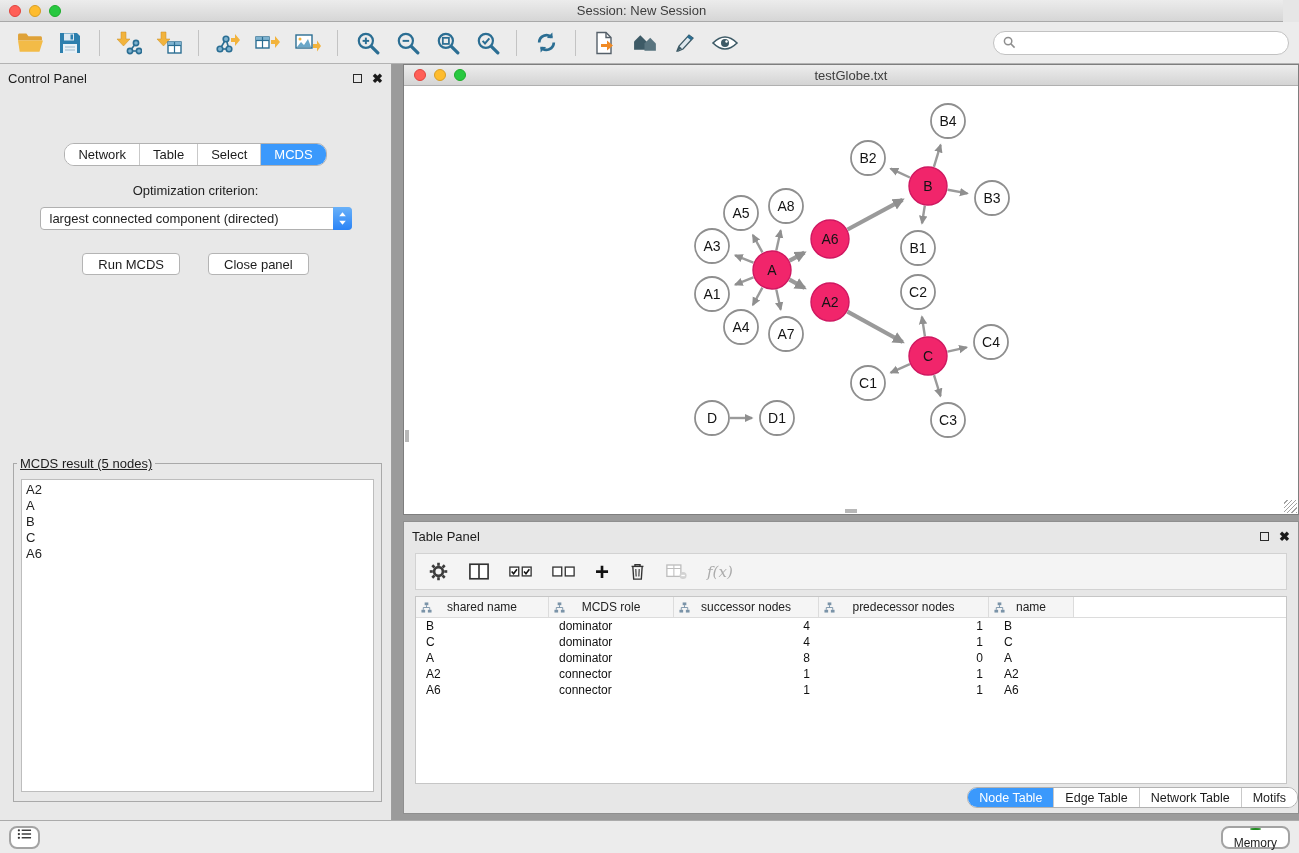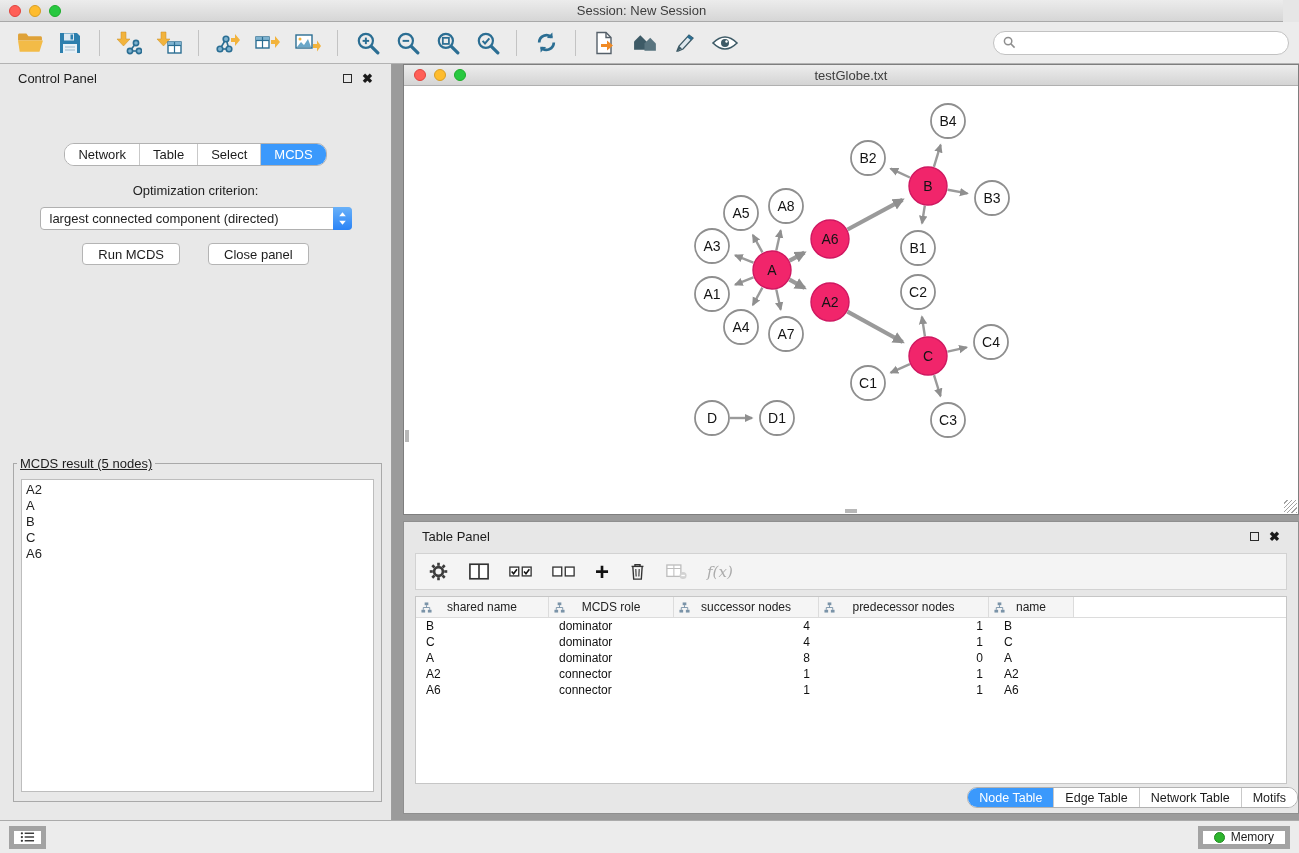--- a/index.html
+++ b/index.html
@@ -22,40 +22,40 @@
   .tb-btn { width:40px; height:36px; display:flex; align-items:center; justify-content:center;
     background:transparent; border:none; cursor:default; }
   .tb-sep { width:1px; height:26px; background:#c3c3c3; margin:0 9px; }
   .search-box { margin-left:auto; width:296px; height:24px; background:#fff; border:1px solid #c2c2c2;
     border-radius:12px; display:flex; align-items:center; padding:0 9px; gap:5px; }
   .search-box input { border:none; outline:none; flex:1; font:13px "Liberation Sans",sans-serif; background:transparent; }
 
   
   .control-panel { position:absolute; left:0; top:64px; width:392px; bottom:33px;
     background:#e8e8e8; border-right:1px solid #9e9e9e; }
-  .panel-header { height:28px; display:flex; align-items:center; padding:0 18px; font-size:13px; color:#1c1c1c; }
+  .panel-header { height:28px; display:flex; align-items:center; padding:0 8px; font-size:13px; color:#1c1c1c; }
   .panel-header .spacer { flex:1; }
   .ph-btn { background:none; border:none; margin-left:10px; cursor:default; display:flex; align-items:center; }
   .float-glyph { width:9px; height:9px; border:1.6px solid #2a2a2a; display:inline-block; }
   .close-glyph { font-size:13px; font-weight:bold; color:#1a1a1a; line-height:9px; }
 
   .seg { display:inline-flex; background:#fff; border:1px solid #b2b2b2; border-radius:10px; overflow:hidden;margin-top:48px; }
   .seg-btn { font:13px "Liberation Sans",sans-serif; padding:3px 13px; background:#fff; border:none;
     border-right:1px solid #c9c9c9; color:#1c1c1c; cursor:default; white-space:nowrap; }
   .seg-btn:last-child { border-right:none; }
   .seg-btn.active { background:#3b99fc; color:#fff; }
   .cp-tabs-wrap { text-align:center; margin-top:3px; }
 
   .opt-label { text-align:center; margin-top:17px; font-size:13px; }
   .dropdown { margin:9px auto 0; width:312px; height:23px; background:#fff; border:1px solid #b0b0b0;
     border-radius:4px; position:relative; display:flex; align-items:center; padding:0 24px 0 9px; font-size:13px; }
   .dropdown .dd-value { overflow:hidden; white-space:nowrap; }
   .stepper { position:absolute; right:-1px; top:-1px; width:19px; height:23px; border-radius:0 4px 4px 0;
     background:linear-gradient(#69b1f9,#2a83f6); display:flex; align-items:center; justify-content:center; }
-  .btn-row { display:flex; justify-content:center; gap:28px; margin-top:13px; }
+  .btn-row { display:flex; justify-content:center; gap:28px; margin-top:23px; }
   .mac-btn { height:22px; padding:0 15px; background:#fff; border:1px solid #b4b4b4; border-radius:4px;
     font:13px "Liberation Sans",sans-serif; color:#1c1c1c; cursor:default; }
 
   .result-fieldset { position:absolute; left:13px; right:9px; top:392px; bottom:18px;
     border:1px solid #a9a9a9; padding:0;text-decoration:underline; }
   .result-fieldset legend { font-size:13px; padding:0 3px; margin-left:3px; color:#1c1c1c; }
   .result-box { position:absolute; top:8px; left:7px; right:7px; bottom:9px; background:#fff; border:1px solid #bdbdbd;
     overflow:hidden; padding:2px 0; }
   .result-item { font-size:13px; line-height:16px; padding-left:4px; }
 
@@ -96,22 +96,22 @@
   .col0{width:133px;} .col1{width:125px;} .col2{width:145px;} .col3{width:170px;} .col4{width:85px;} .colF{flex:1;}
   .td.col0{padding-left:10px;} .td.col1{padding-left:10px;}
   .td.col2{text-align:right;padding-right:9px;} .td.col3{text-align:right;padding-right:6px;}
   .td.col4{padding-left:15px;}
   .tp-tabs { position:absolute; left:8px; right:0; bottom:5px; display:flex; justify-content:flex-end; }
   .tp-tabs .seg-btn { font-size:12.5px; padding:2.5px 11px; }
 
   
   .statusbar { position:absolute; left:0; right:0; bottom:0; height:33px; background:#ececec;
     border-top:1px solid #ababab; display:flex; align-items:center; padding:0 9px; }
-  .sb-btn { height:23px; background:#fff; border:5px solid #a3a3a3; border-radius:0;
-    display:flex; align-items:center; padding:0 6px; cursor:default; }
+  .sb-btn { height:23px; background:#fff; border:2px solid #a3a3a3; border-radius:8px;
+    display:flex; align-items:center; padding:0 6px; cursor:default;flex-direction:column; }
   .memory-btn { margin-left:auto; gap:6px; padding:0 11px; font-size:12px; color:#1c1c1c; display:flex; }
   .mem-dot { width:11px; height:11px; border-radius:50%; background:#2db52d; border:1px solid #1f8a1f; }
 </style>
 </head>
 <body>
 
 <div class="titlebar">
   <div class="traffic">
     <span class="tl red"></span>
     <span class="tl yellow"></span>

